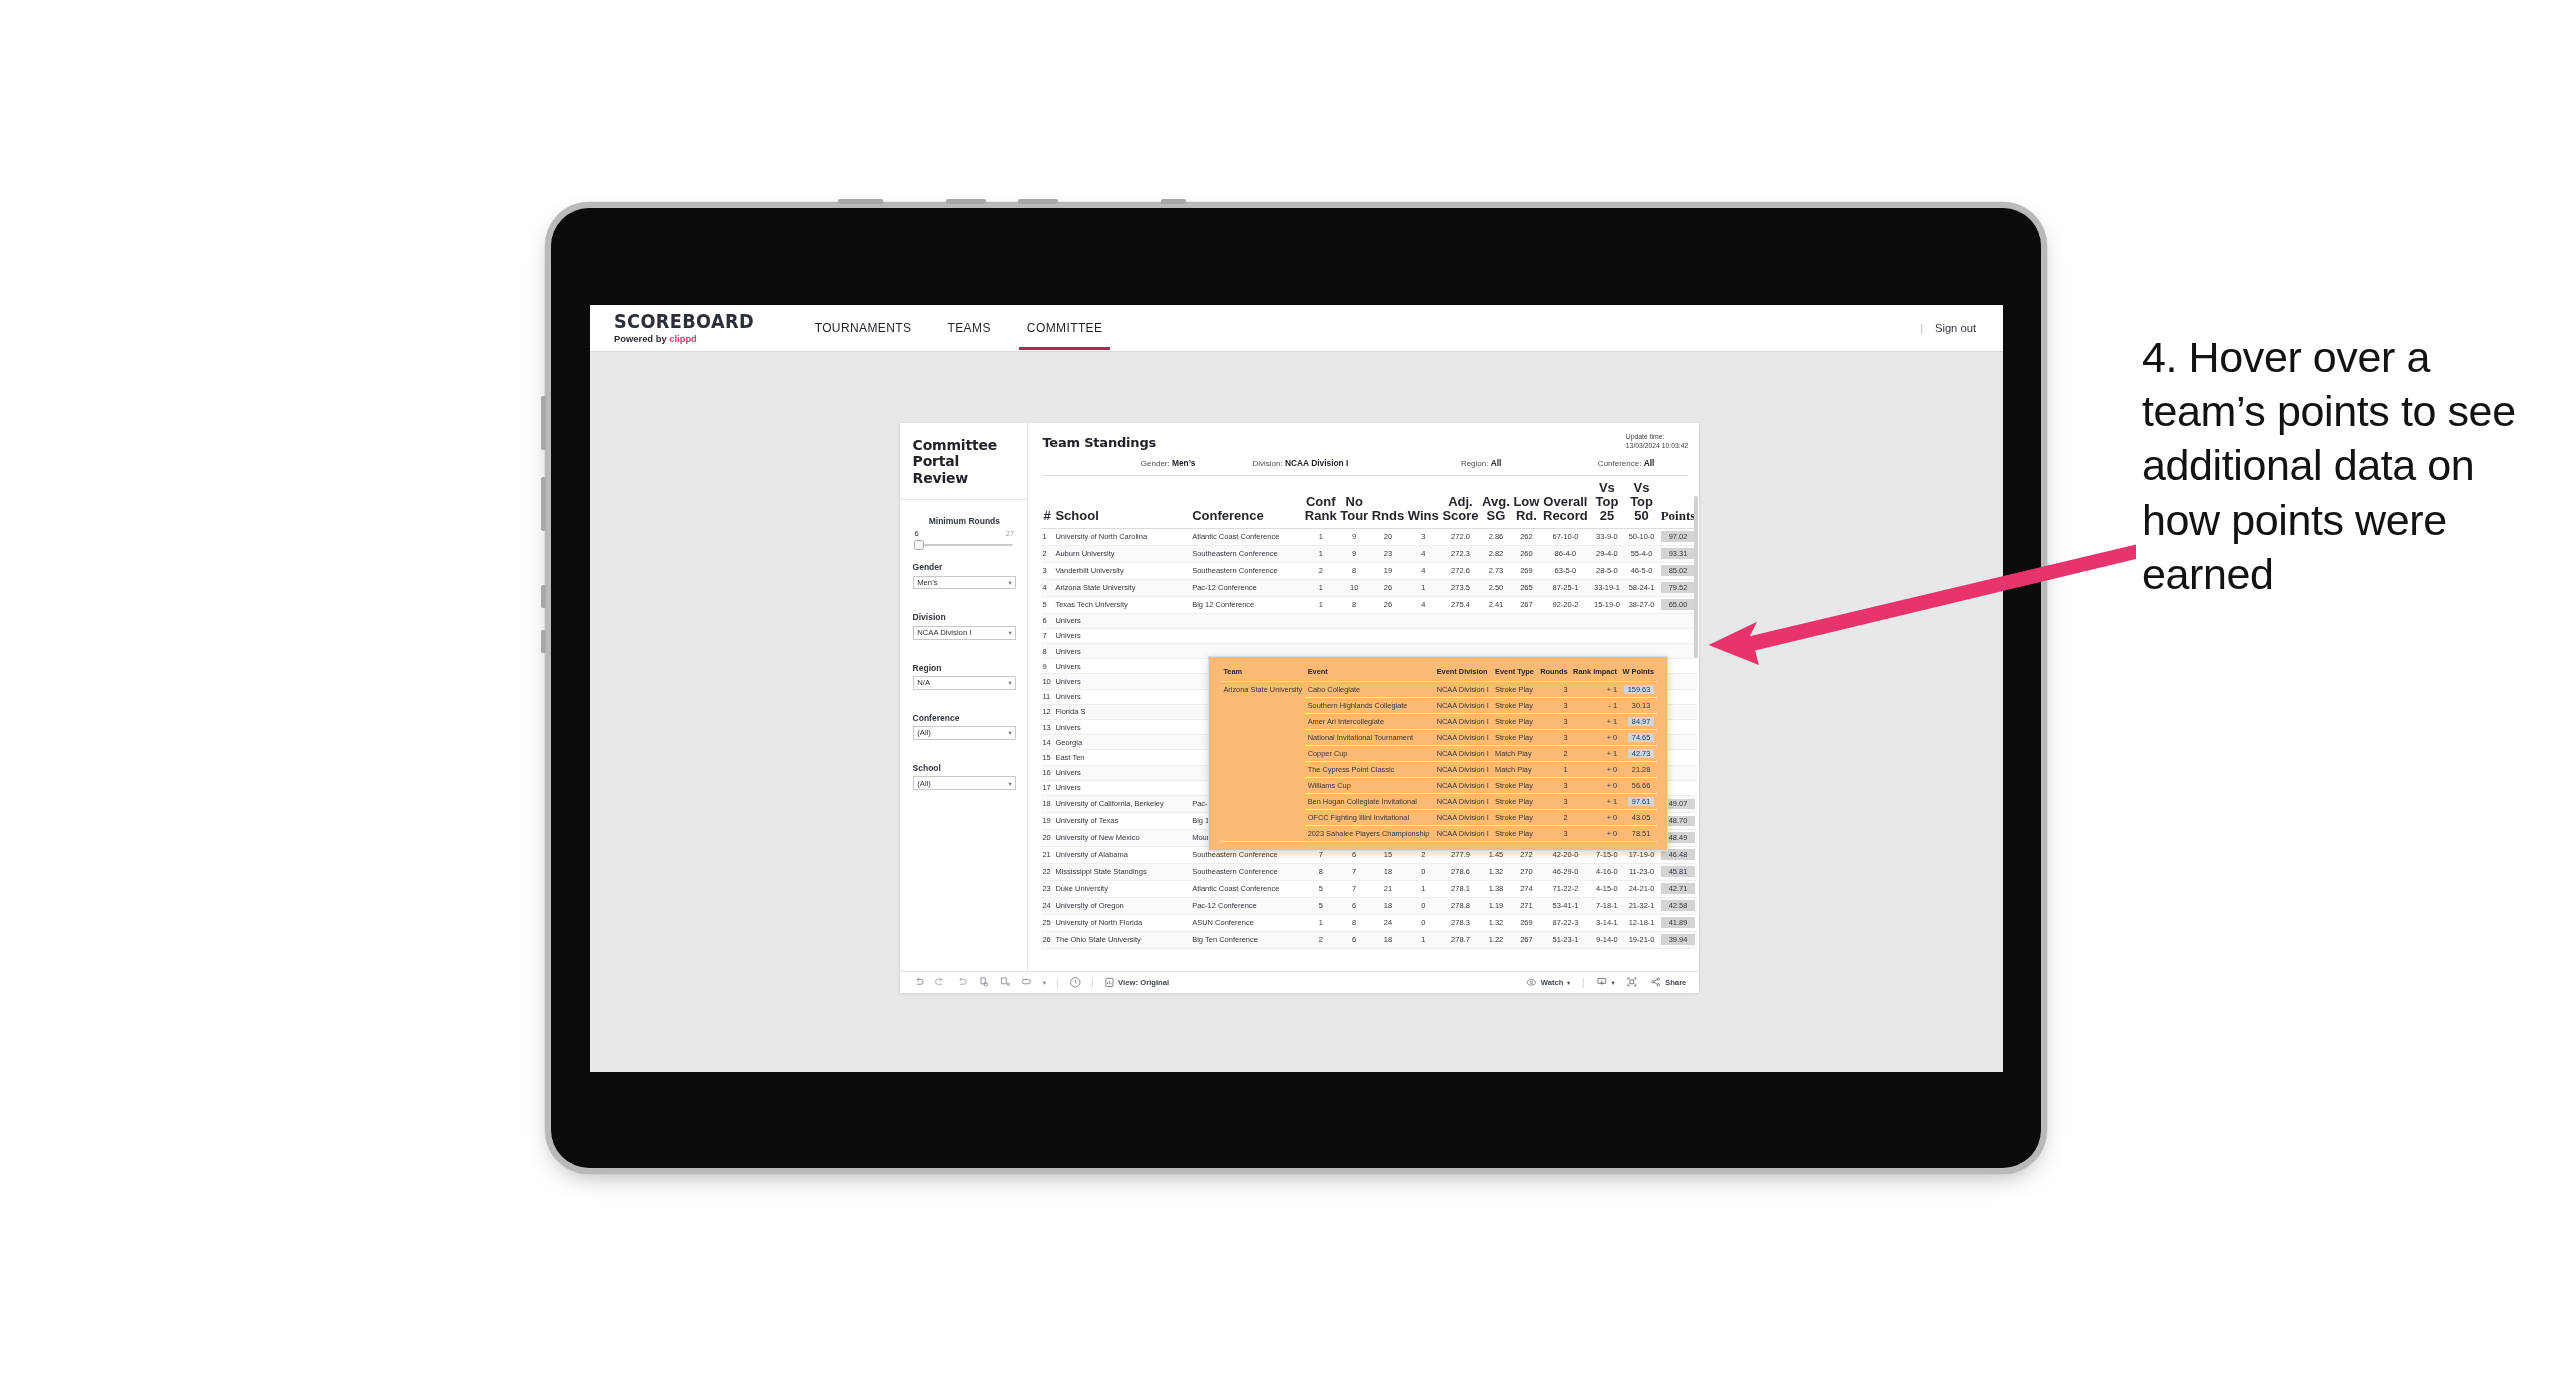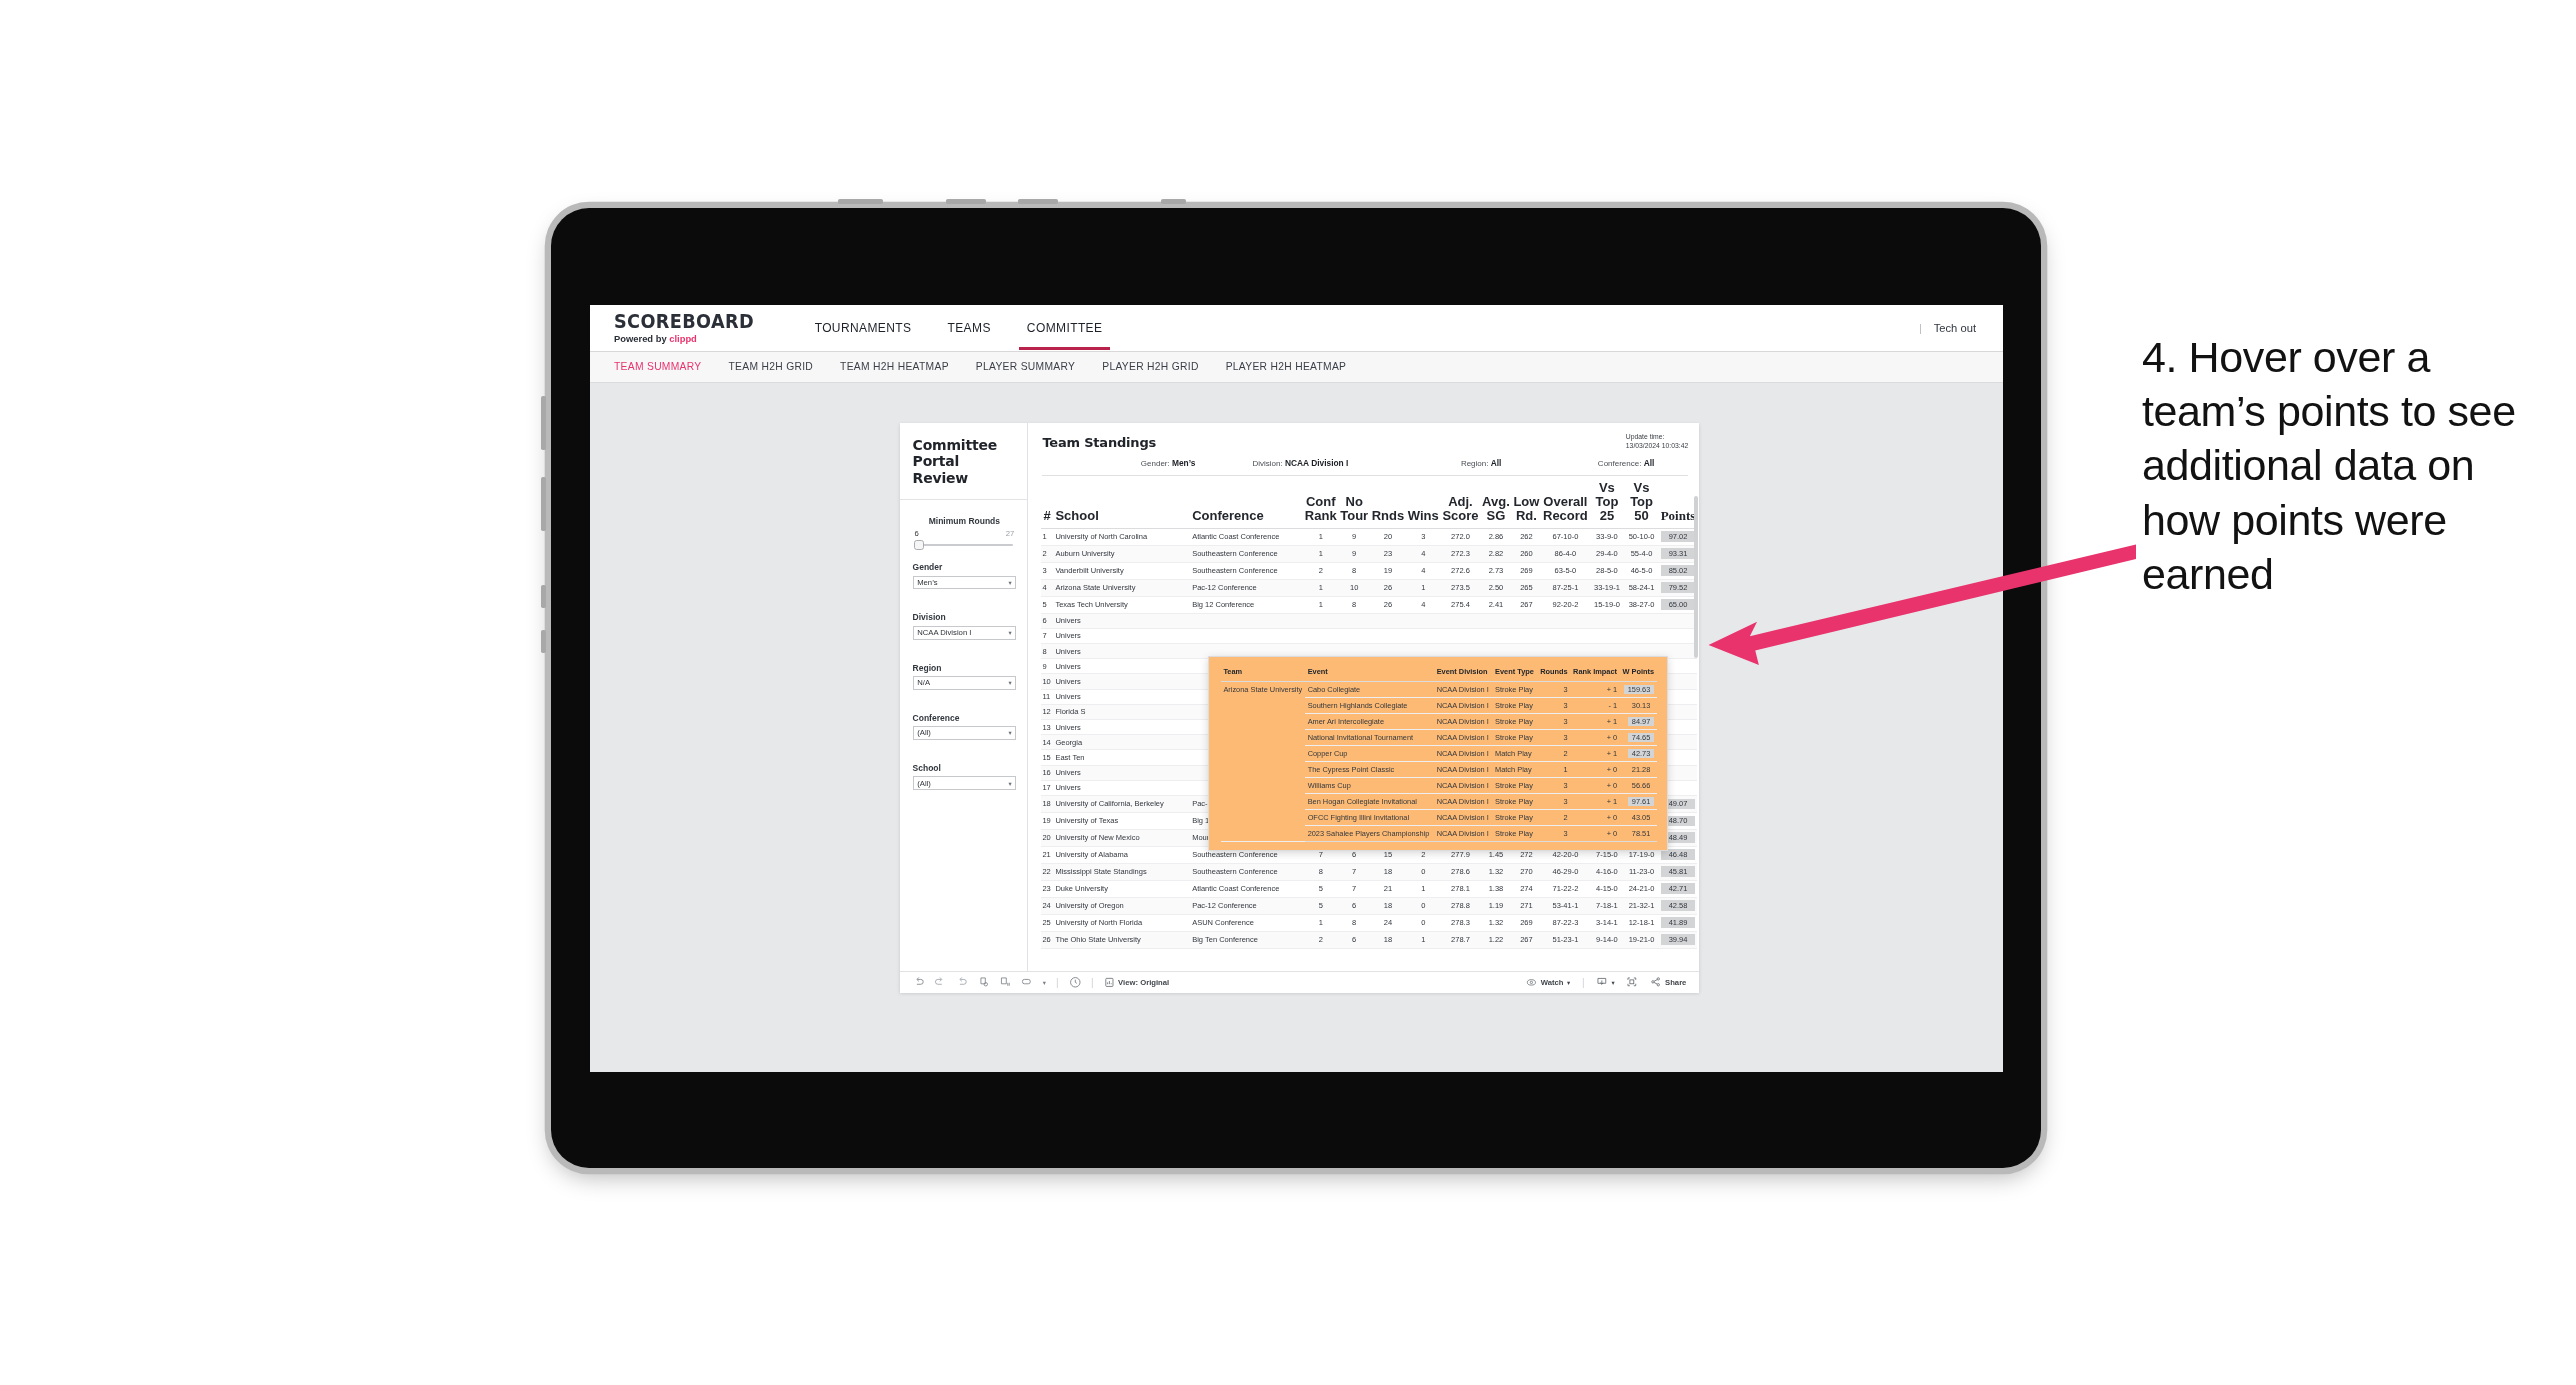--- a/index.html
+++ b/index.html
@@ -210,32 +210,24 @@
     <div id="topnav">
       <div id="logo-block">
         <div id="logo-word">SCOREBOARD</div>
         <div id="logo-sub"><span>Powered by </span><span class="brand">clippd</span></div>
       </div>
       <div class="nav-item">TOURNAMENTS</div>
       <div class="nav-item">TEAMS</div>
       <div class="nav-item active">COMMITTEE</div>
       <div id="signout-wrap">
         <span class="sep">|</span>
-        <span>Tech out</span>
+        <span>Sign out</span>
       </div>
     </div>
 
-    <div id="subnav">
-      <div class="subnav-item active">TEAM SUMMARY</div>
-      <div class="subnav-item">TEAM H2H GRID</div>
-      <div class="subnav-item">TEAM H2H HEATMAP</div>
-      <div class="subnav-item">PLAYER SUMMARY</div>
-      <div class="subnav-item">PLAYER H2H GRID</div>
-      <div class="subnav-item">PLAYER H2H HEATMAP</div>
-    </div>
 
     <div id="dash">
       <div id="dash-body">
 
         <div id="filters">
           <div id="portal-title">
             <div>Committee</div>
             <div>Portal Review</div>
           </div>
           <div id="portal-rule"></div>

